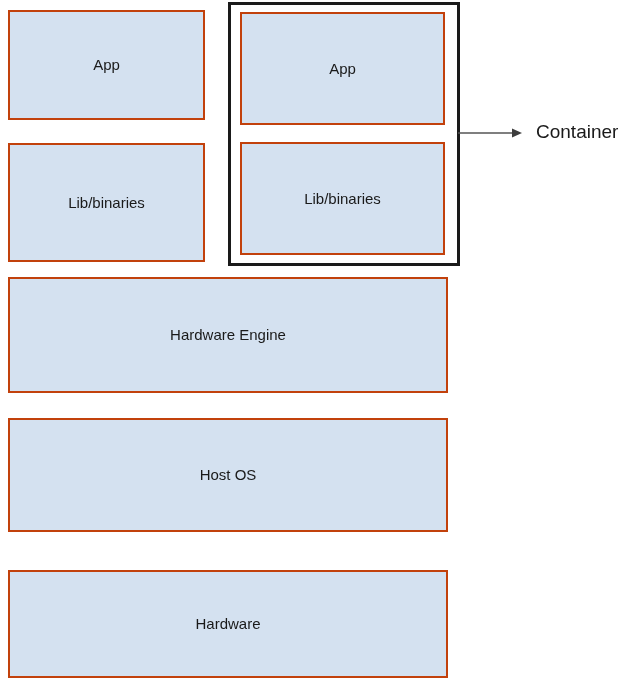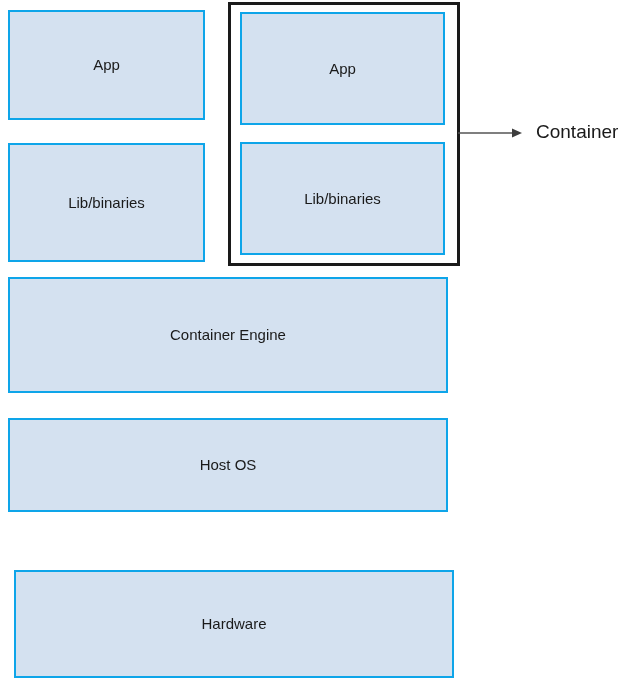--- a/index.html
+++ b/index.html
@@ -21,21 +21,21 @@
     left: 0;
     top: 0;
     width: 644px;
     height: 692px;
   }
 
   .node {
     position: absolute;
     box-sizing: border-box;
     background: #d4e1f0;
-    border: 2px solid #0ea5e9;
+    border: 2px solid #c2410c;
     display: flex;
     align-items: center;
     justify-content: center;
     color: #1a1a1a;
     font-size: 15px;
     font-family: "Liberation Sans", sans-serif;
     line-height: 1.2;
     text-align: center;
     user-select: none;
   }
@@ -53,22 +53,22 @@
     width: 232px;
     height: 264px;
     border: 3px solid #1a1a1a;
     background: #ffffff;
   }
   #node-app-right     { left: 240px; top: 12px;  width: 205px; height: 113px; }
   #node-lib-right     { left: 240px; top: 142px; width: 205px; height: 113px; }
 
   
   #node-engine        { left: 8px;  top: 277px; width: 440px; height: 116px; }
-  #node-hostos        { left: 8px;  top: 418px; width: 440px; height: 94px; }
-  #node-hardware      { left: 8px;  top: 570px; width: 440px; height: 108px; margin-left: 6px; }
+  #node-hostos        { left: 8px;  top: 418px; width: 440px; height: 114px; }
+  #node-hardware      { left: 8px;  top: 570px; width: 440px; height: 108px; }
 
   
   #arrow-container {
     position: absolute;
     left: 458px;
     top: 118px;
     width: 70px;
     height: 30px;
     pointer-events: none;
   }
@@ -98,19 +98,19 @@
 
   <div class="node" id="node-lib-right">Lib/binaries</div>
 
   <svg id="arrow-container" viewBox="0 0 70 30">
     <line x1="0" y1="15" x2="54" y2="15" stroke="#555555" stroke-width="1.6"></line>
     <polygon points="54,10.5 64,15 54,19.5" fill="#3d3d3d"></polygon>
   </svg>
 
   <div id="label-container">Container</div>
 
-  <div class="node" id="node-engine">Container Engine</div>
+  <div class="node" id="node-engine">Hardware Engine</div>
 
   <div class="node" id="node-hostos">Host OS</div>
 
   <div class="node" id="node-hardware">Hardware</div>
 
 </div>
 
 </body></html>

